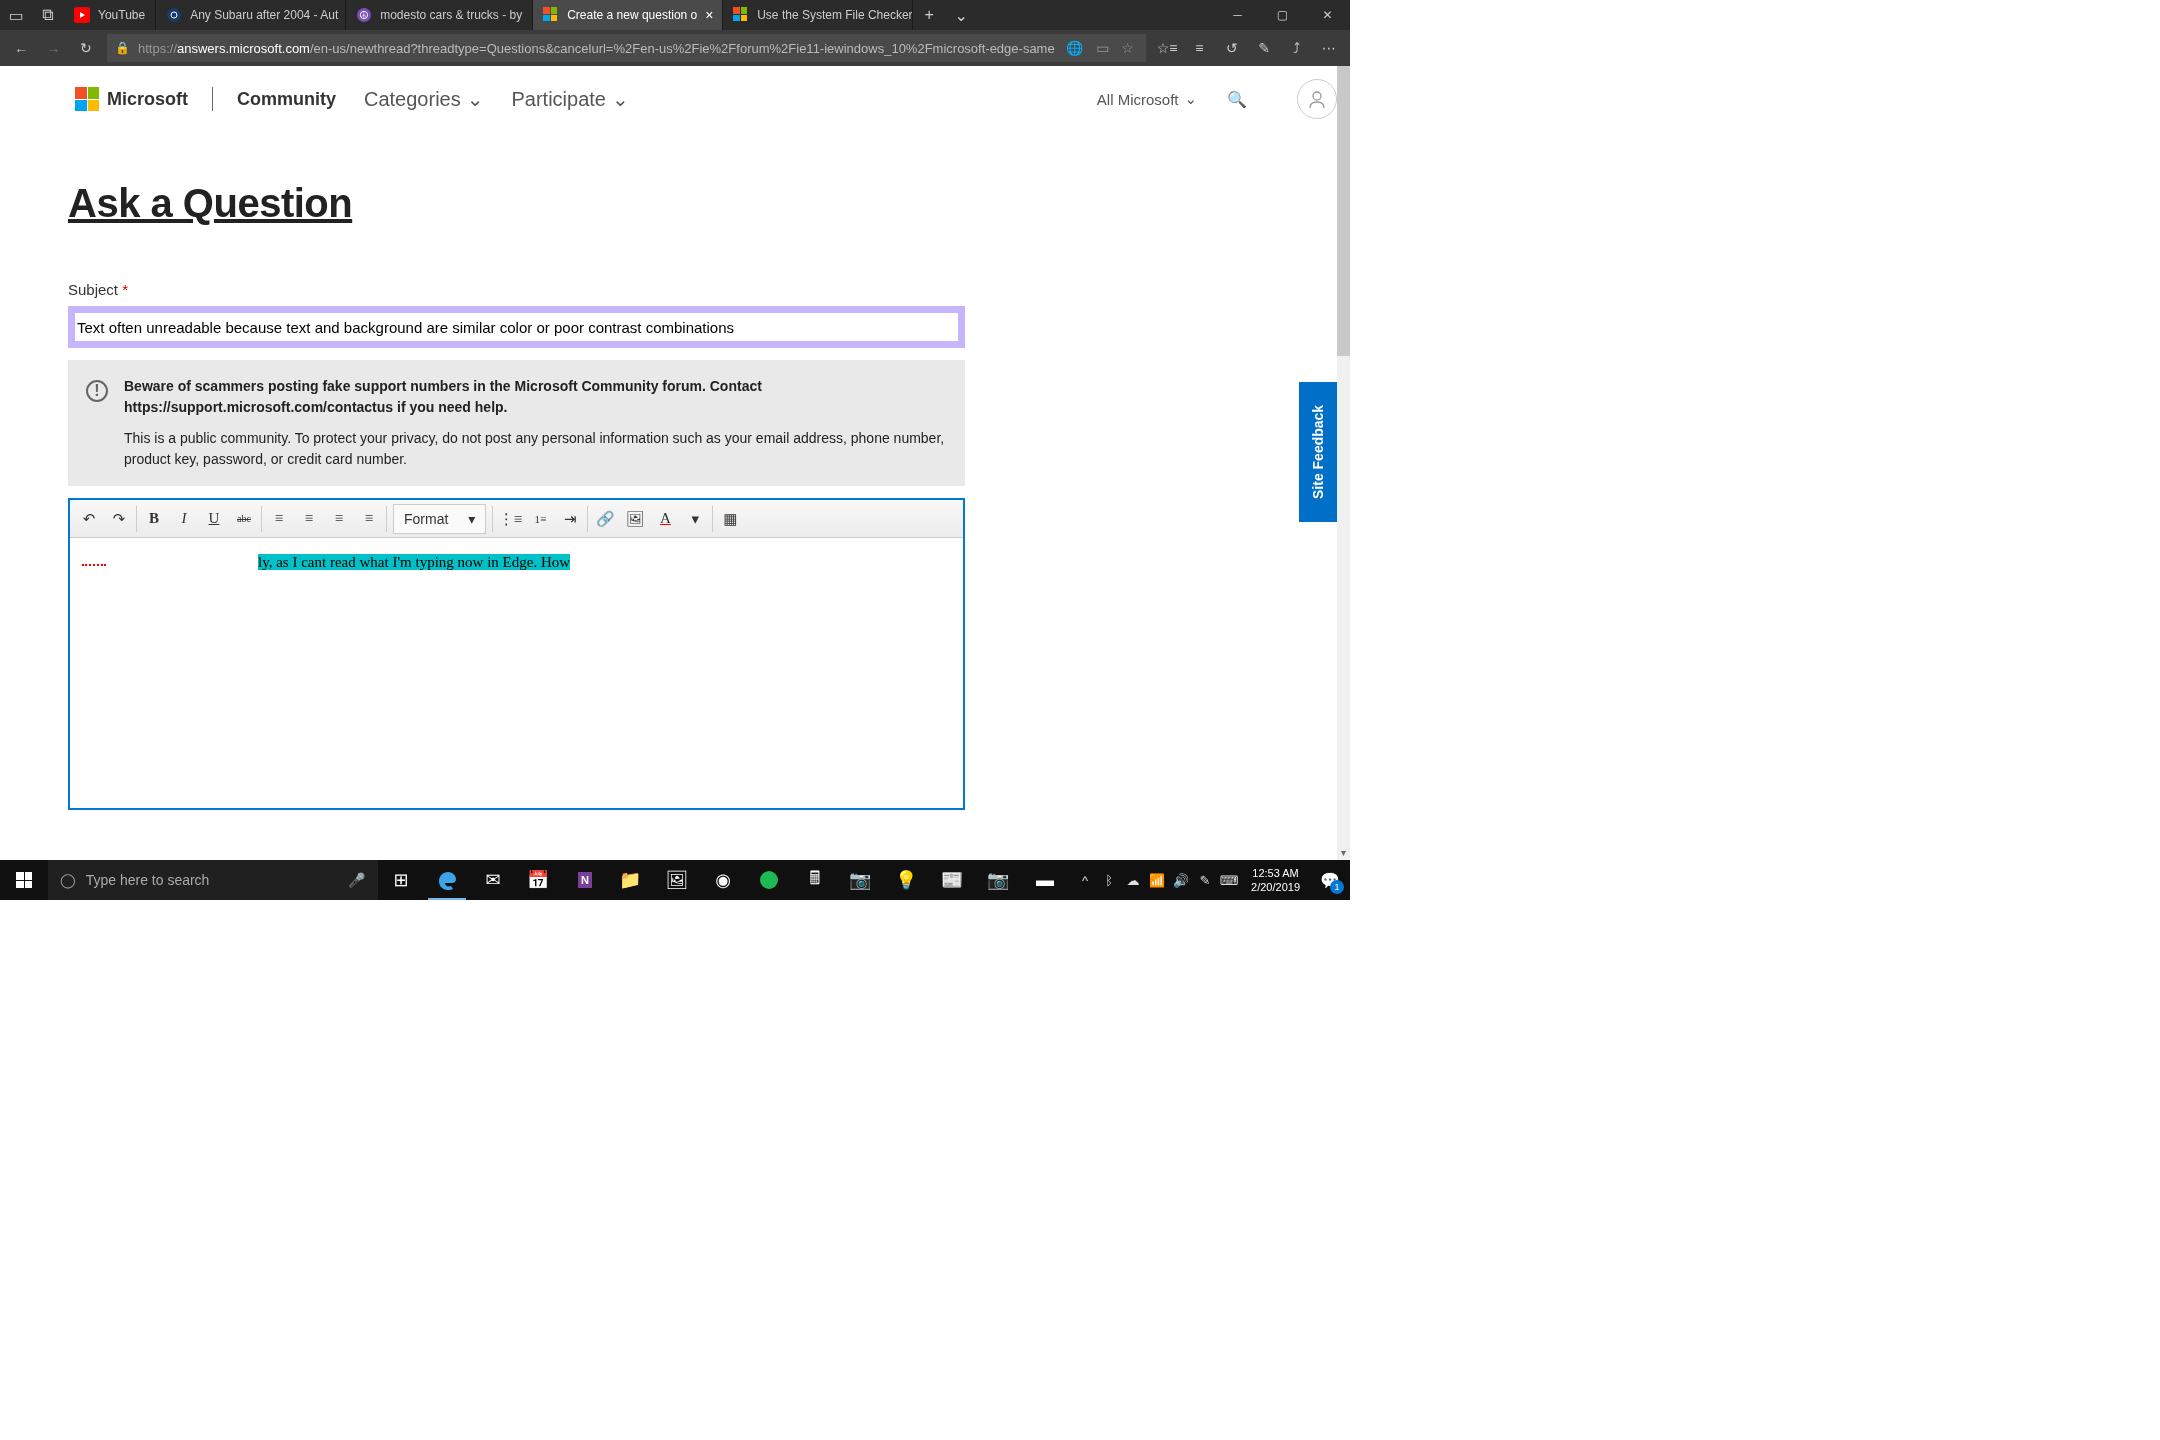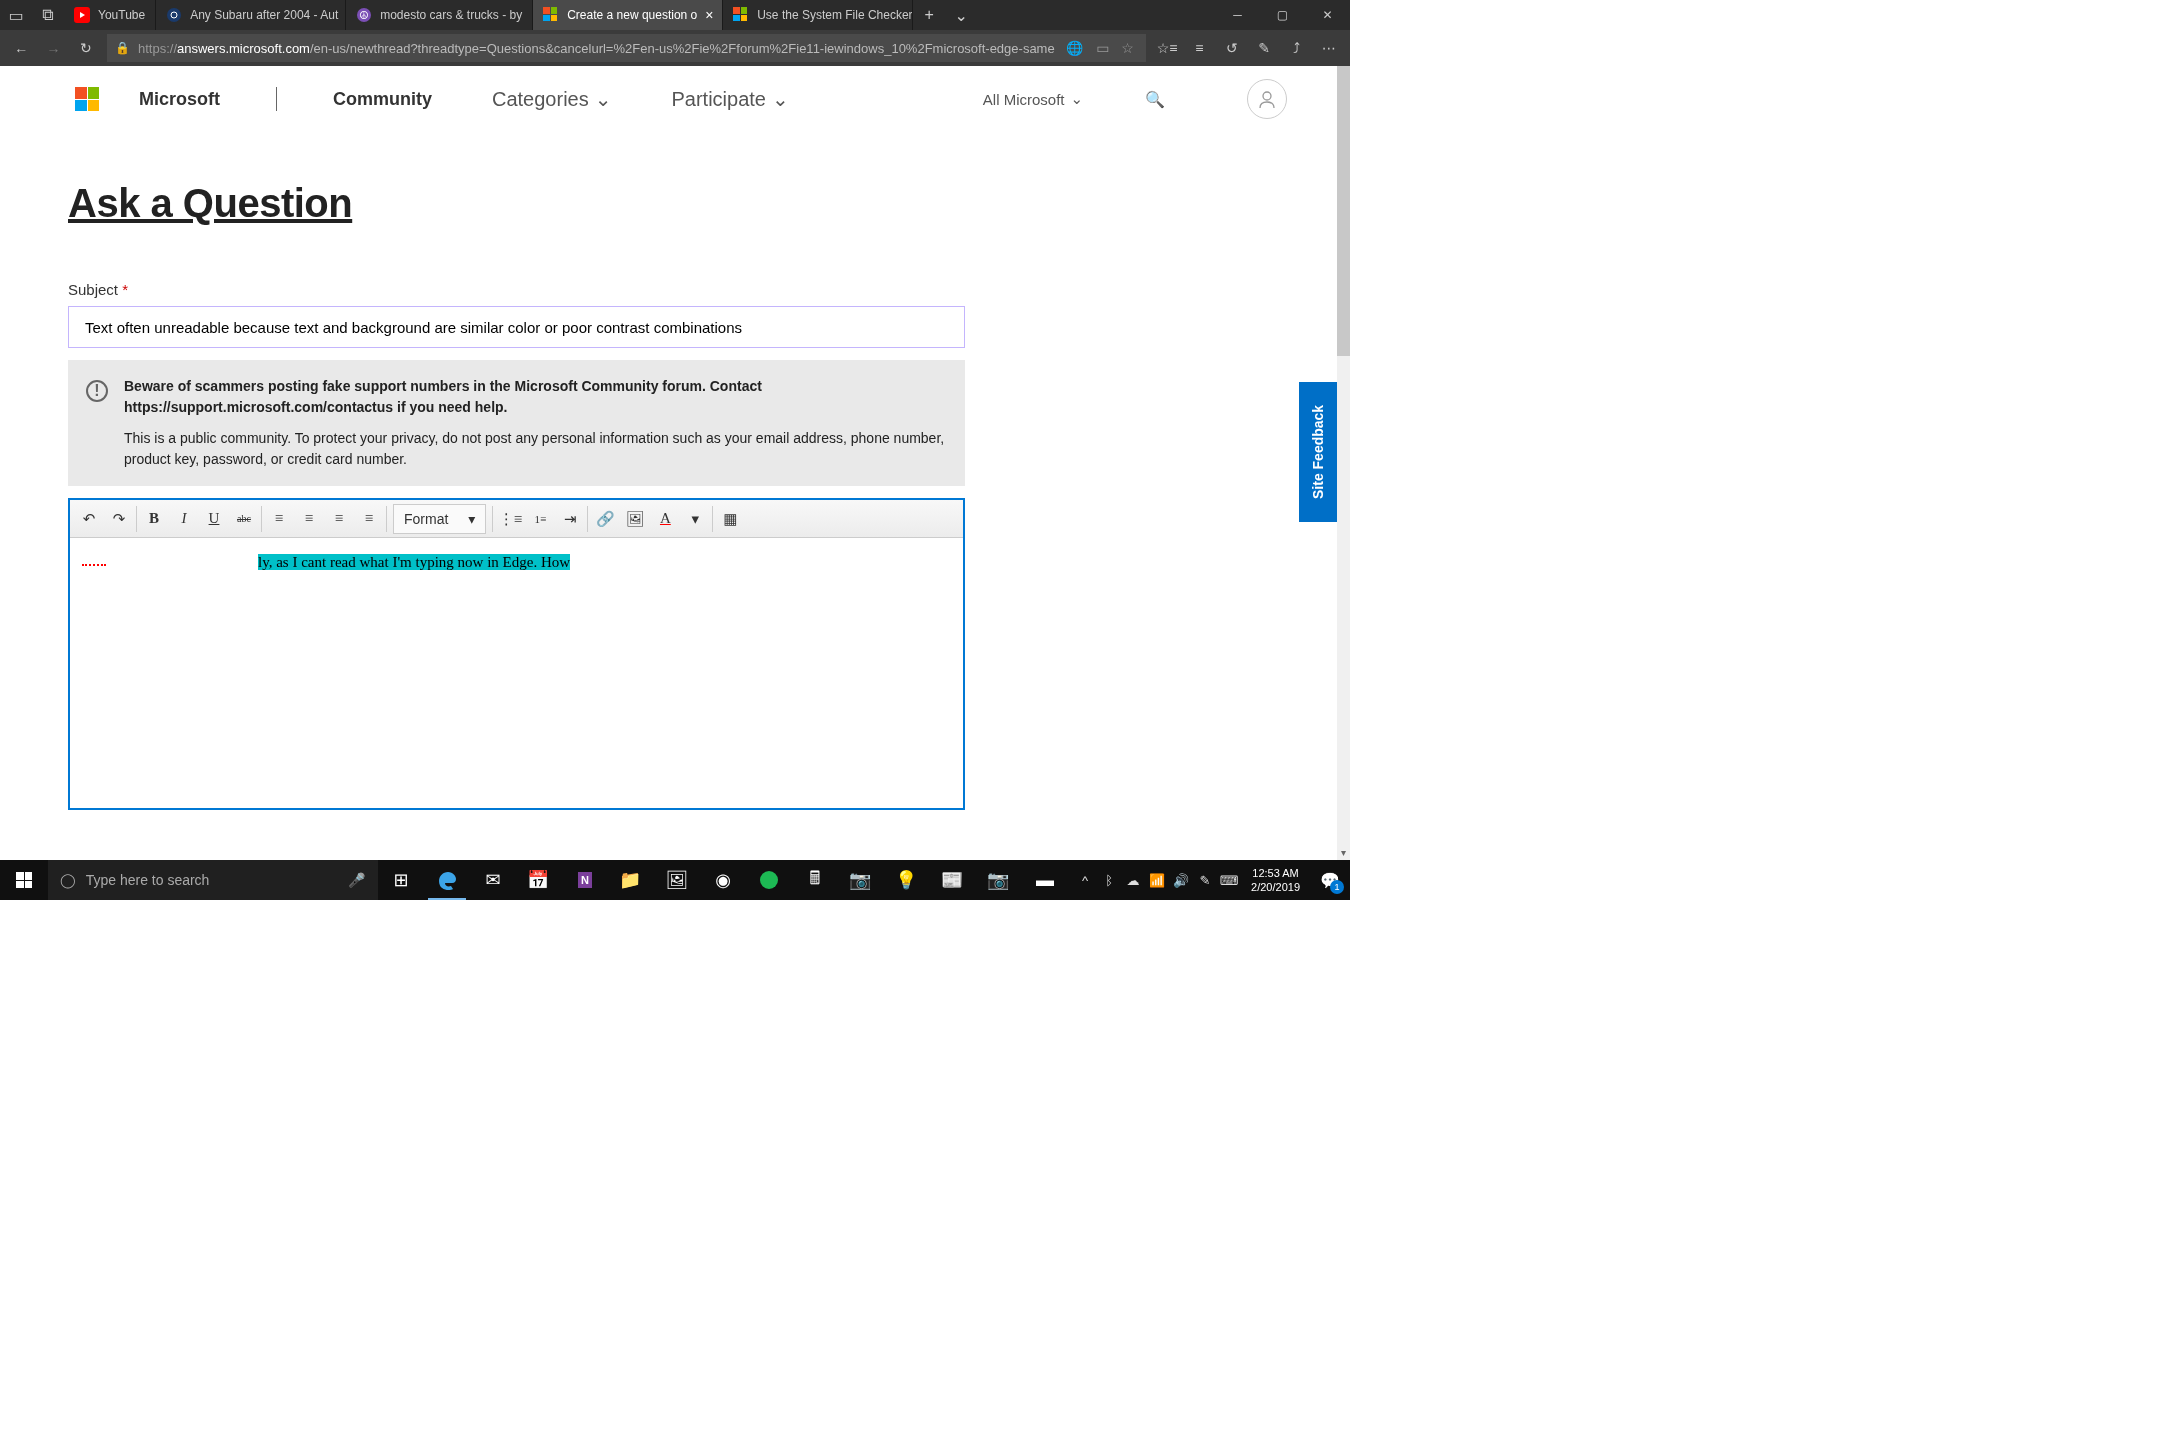--- a/index.html
+++ b/index.html
@@ -20,37 +20,37 @@
 .nav-btn { width: 34px; height: 36px; display: flex; align-items: center; justify-content: center; color: #ccc; font-size: 14px; }
 .url-bar { flex: 1; height: 28px; background: #4a4a4a; display: flex; align-items: center; padding: 0 8px; margin: 0 5px; }
 .url-bar .lock { color: #999; margin-right: 8px; font-size: 12px; }
 .url-bar .url { color: #bbb; font-size: 13px; white-space: nowrap; overflow: hidden; }
 .url-bar .url .host { color: #fff; }
 .url-controls { display: flex; align-items: center; gap: 4px; padding-left: 8px; }
 .url-controls span { color: #999; font-size: 14px; padding: 0 4px; }
 
 
 .page { position: absolute; top: 66px; left: 0; right: 13px; bottom: 40px; background: #fff; overflow: hidden; }
-.ms-header { display: flex; align-items: center; height: 54px; padding-left: 75px; padding-right: 50px; border-bottom: 0; margin-top: 6px; gap: 32px; }
+.ms-header { display: flex; align-items: center; height: 54px; padding-left: 75px; border-bottom: 0; margin-top: 6px; }
 .ms-logo { width: 24px; height: 24px; margin-right: 8px; display: grid; grid-template-columns: 1fr 1fr; grid-template-rows: 1fr 1fr; gap: 1px; }
 .ms-logo div:nth-child(1){background:#f25022;} .ms-logo div:nth-child(2){background:#7fba00;} .ms-logo div:nth-child(3){background:#00a4ef;} .ms-logo div:nth-child(4){background:#ffb900;}
 .ms-text { font-size: 18px; font-weight: 600; color: #333; }
 .divider { width: 1px; height: 24px; background: #666; margin: 0 24px; }
 .community { font-size: 18px; font-weight: 600; color: #333; }
 .nav-link { font-size: 20px; color: #555; margin-left: 28px; display:flex; align-items:center; gap:6px; }
 .spacer { flex: 1; }
 .all-ms { font-size: 15px; color: #555; display:flex; align-items:center; gap:6px; }
 .search-ico { margin-left: 30px; color: #333; font-size: 16px; }
 .avatar { width: 40px; height: 40px; border: 1px solid #ccc; border-radius: 50%; margin-left: 50px; display:flex; align-items:center; justify-content:center; color:#888; }
 
 .content { padding: 55px 75px 0 68px; }
 .page-title { font-size: 40px; font-weight: 600; color: #222; margin-bottom: 55px; letter-spacing: -0.5px; text-decoration: underline; }
 .field-label { font-size: 15px; color: #333; margin-bottom: 8px; }
 .req { color: #c00; }
-.subject-input { width: 897px; height: 42px; padding: 0 16px; font-size: 15px; border: 1px solid #c4b5fd; font-family: inherit; }
+.subject-input { width: 897px; height: 42px; padding: 0 2px; font-size: 15px; border: 7px solid #c4b5fd; font-family: inherit; }
 .details-label { margin-top: 26px; }
 .warning-box { width: 897px; background: #e9e9e9; padding: 16px 18px; margin-top: 12px; display: flex; gap: 16px; }
 .warning-ico { width: 22px; height: 22px; border: 2px solid #666; border-radius: 50%; display:flex; align-items:center; justify-content:center; color:#666; font-weight:bold; margin-top: 4px; flex-shrink:0; }
 .warning-text { font-size: 14px; color: #222; line-height: 1.5; }
 .warning-text b { font-weight: 600; }
 .warning-text .para2 { margin-top: 10px; }
 
 .editor { width: 897px; border: 2px solid #0078d4; margin-top: 12px; }
 .toolbar { height: 38px; background: linear-gradient(#f8f8f8,#ececec); border-bottom: 1px solid #ccc; display: flex; align-items: center; padding: 0 4px; }
 .tb-btn { width: 30px; height: 30px; display:flex; align-items:center; justify-content:center; font-size: 15px; color: #333; border-right: 0; font-family: serif; }

